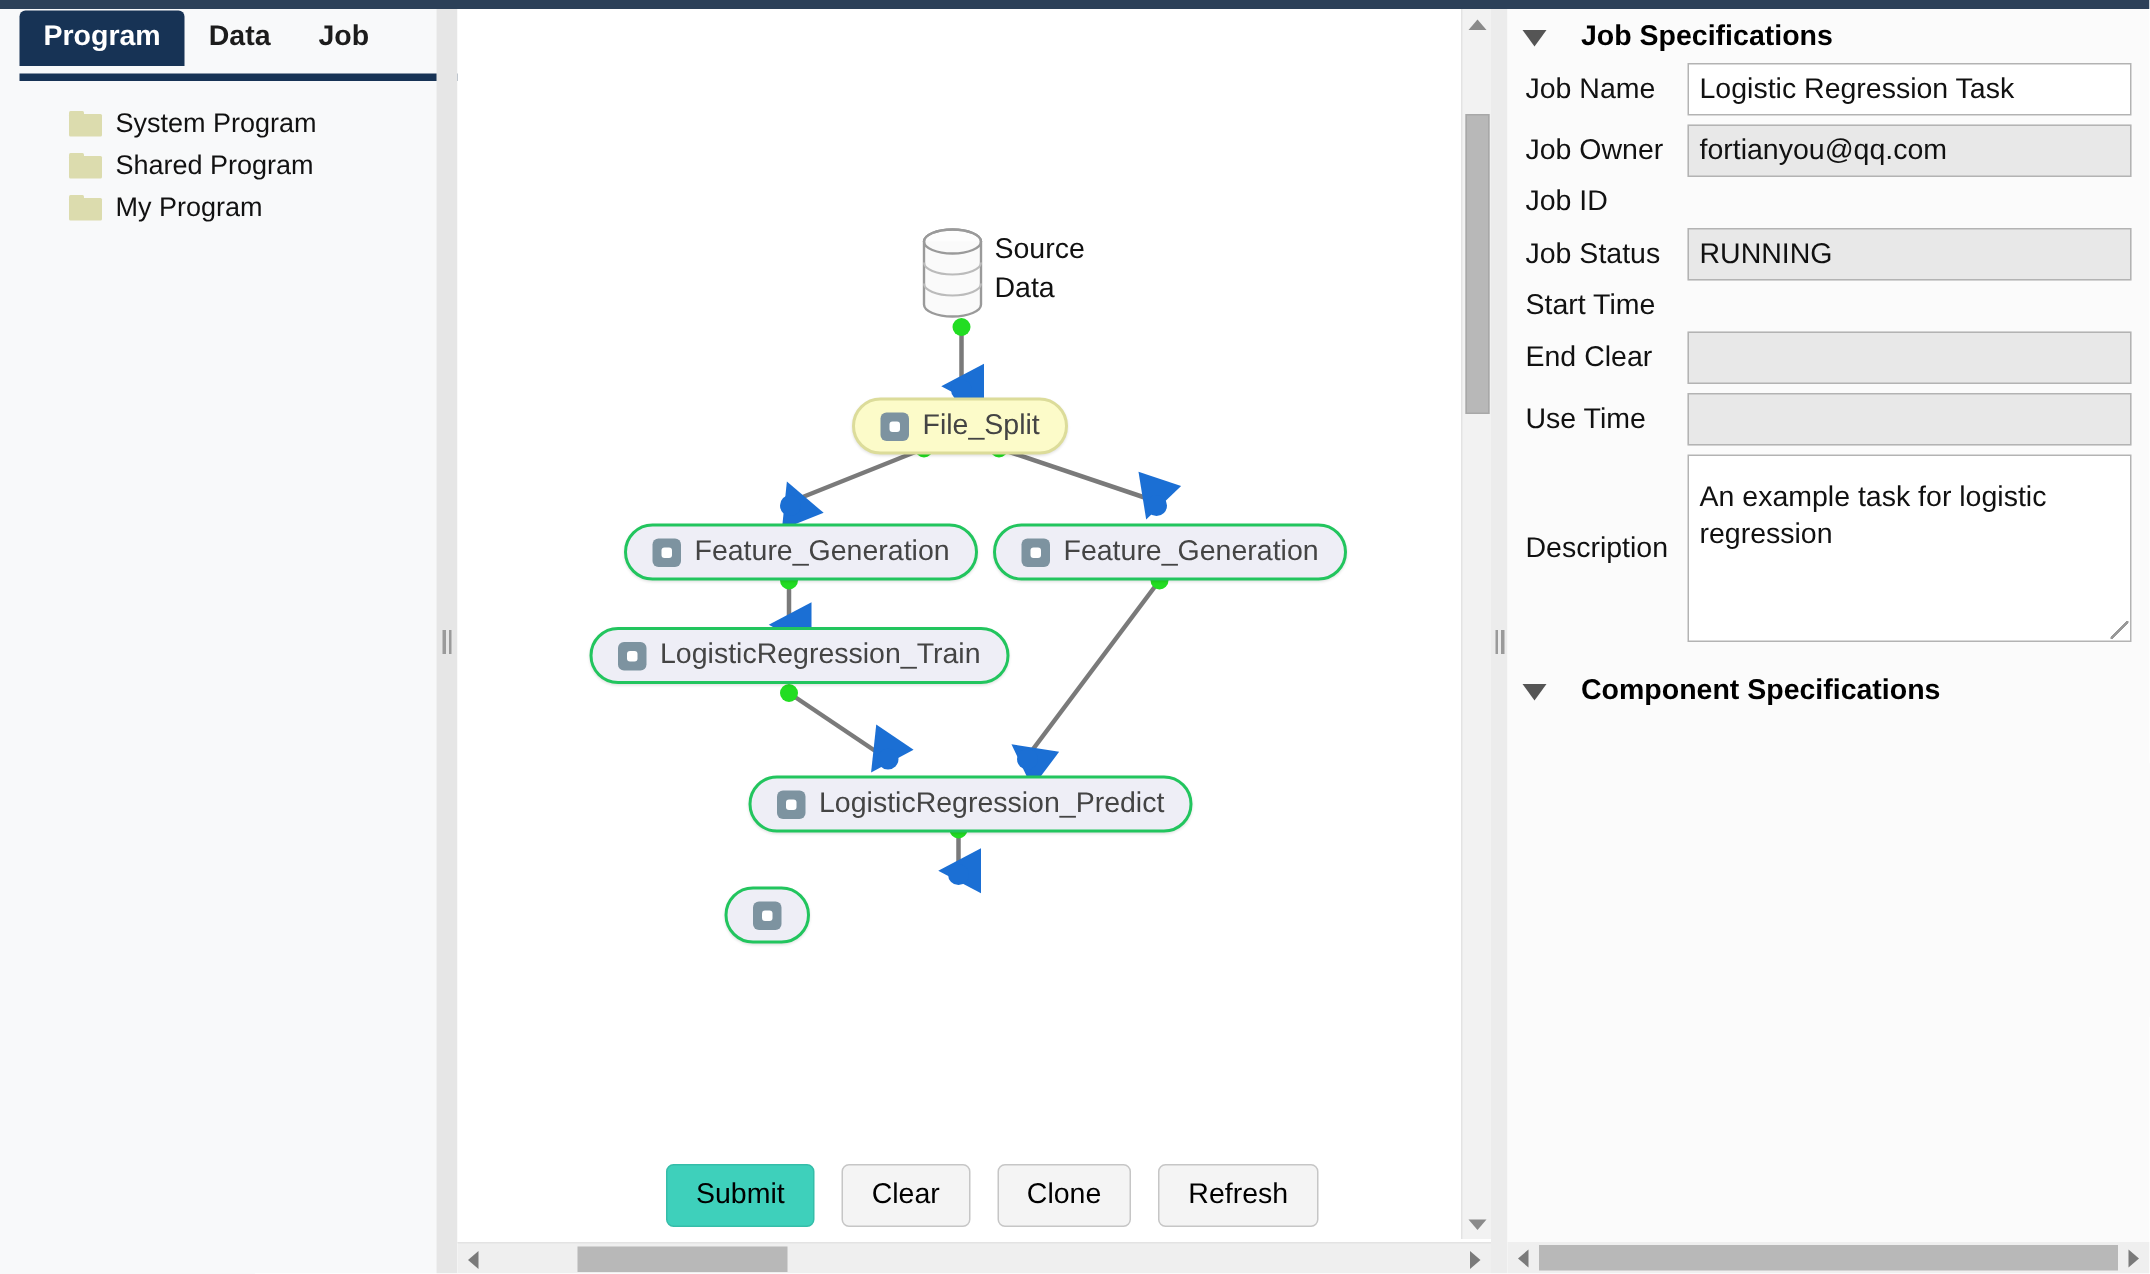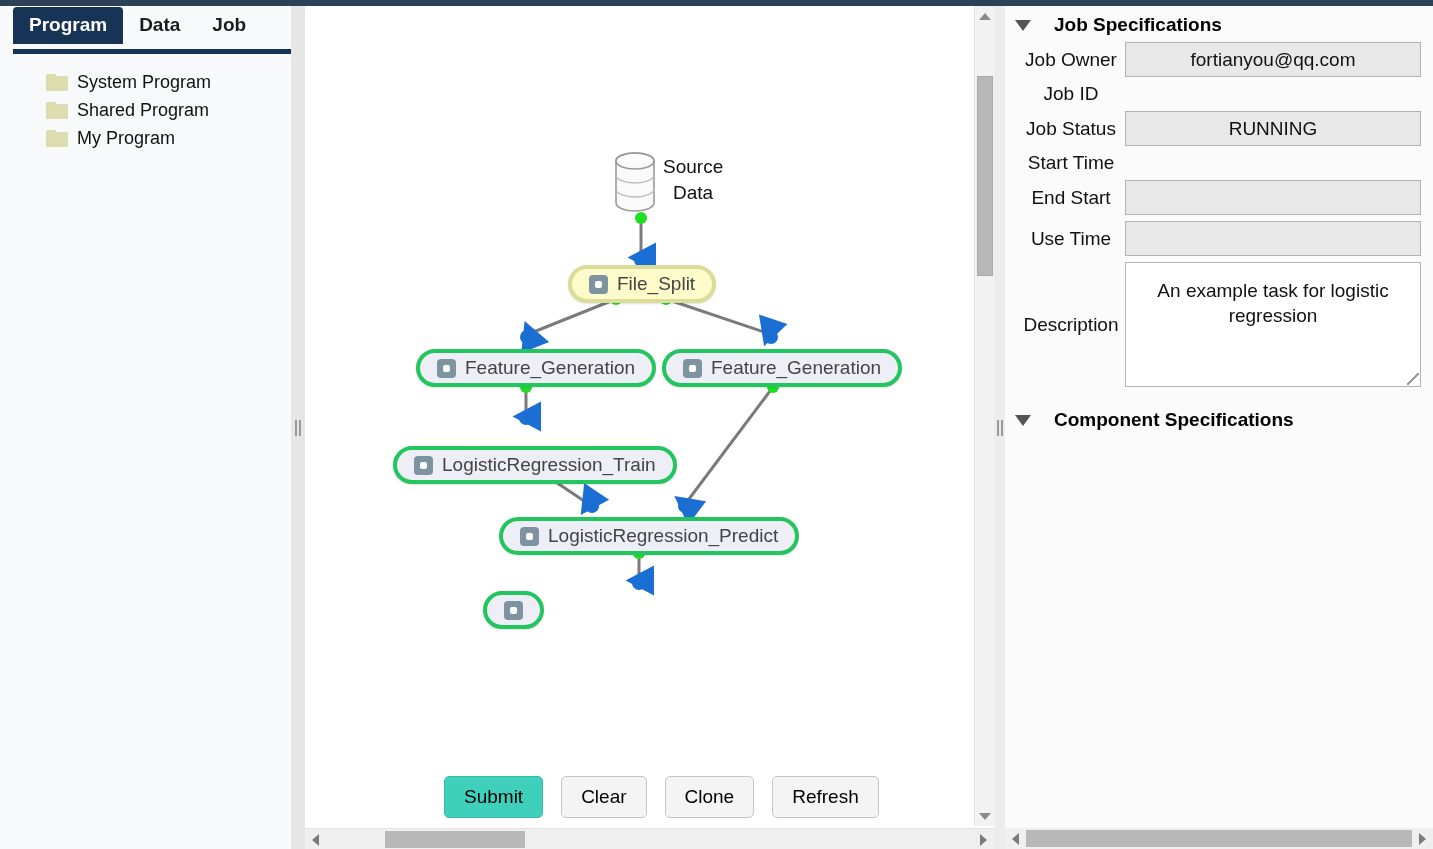--- a/index.html
+++ b/index.html
@@ -3,21 +3,21 @@
 <meta charset="utf-8">
 <style>
   * { box-sizing: border-box; }
   html, body {
     margin: 0; padding: 0;
     width: 1433px; height: 849px;
     overflow: hidden;
     font-family: "Liberation Sans", sans-serif;
     background: #ffffff;
   }
-  #app { position: relative; width: 1433px; height: 849px; text-align: center; }
+  #app { position: relative; width: 1433px; height: 849px; }
 
   
   .top-strip {
     position: absolute; top: 0; left: 0; width: 1433px; height: 6px;
     background: #2c4058;
   }
 
   
   .left-panel {
     position: absolute; left: 0; top: 6px; width: 291px; height: 843px;
@@ -78,21 +78,21 @@
   .canvas-inner { position: absolute; inset: 0; }
 
   svg.flow { position: absolute; left: 0; top: 0; width: 675px; height: 820px; }
 
   .node {
     position: absolute;
     display: flex; align-items: center; gap: 9px;
     height: 38px; padding: 0 17px;
     border-radius: 19px;
     background: #eeeef6;
-    border: 4px solid #22c55e;
+    border: 2px solid #22c55e;
     box-shadow: 0 1px 2px rgba(0,0,0,0.12);
     font-size: 19px; color: #444;
     white-space: nowrap; cursor: pointer; user-select: none;
   }
   .node.highlight { background: #fcfbc9; border-color: #dcdc9a; }
   .node-icon {
     width: 19px; height: 19px; border-radius: 4px;
     background: #7d93a0; display: flex; align-items: center; justify-content: center;
     flex: 0 0 auto;
   }
@@ -321,21 +321,21 @@
         <span class="node-label">Feature_Generation</span>
       </div>
 
       <div class="node" style="left:357px; top:343px;">
         <span class="node-icon">
             <i></i>
           </span>
         <span class="node-label">Feature_Generation</span>
       </div>
 
-      <div class="node" style="left:88px; top:440px;">
+      <div class="node" style="left:88px; top:412px;">
         <span class="node-icon">
             <i></i>
           </span>
         <span class="node-label">LogisticRegression_Train</span>
       </div>
 
       <div class="node" style="left:194px; top:511px;">
         <span class="node-icon">
             <i></i>
           </span>
@@ -384,41 +384,45 @@
 
   <div class="right-panel">
 
     <div class="section-head">
       <span class="caret"></span>
       <span class="section-title">Job Specifications</span>
     </div>
 
     <div class="form">
 
+      <div class="form-row">
+        <div class="f-label">Job Name</div>
+        <div class="f-input editable">Logistic Regression Task</div>
+      </div>
 
       <div class="form-row">
         <div class="f-label">Job Owner</div>
         <div class="f-input">fortianyou@qq.com</div>
       </div>
 
       <div class="form-row">
         <div class="f-label">Job ID</div>
       </div>
 
       <div class="form-row">
         <div class="f-label">Job Status</div>
         <div class="f-input">RUNNING</div>
       </div>
 
       <div class="form-row">
         <div class="f-label">Start Time</div>
       </div>
 
       <div class="form-row">
-        <div class="f-label">End Start</div>
+        <div class="f-label">End Clear</div>
         <div class="f-input"></div>
       </div>
 
       <div class="form-row">
         <div class="f-label">Use Time</div>
         <div class="f-input"></div>
       </div>
 
       <div class="form-row tall">
         <div class="f-label">Description</div>

